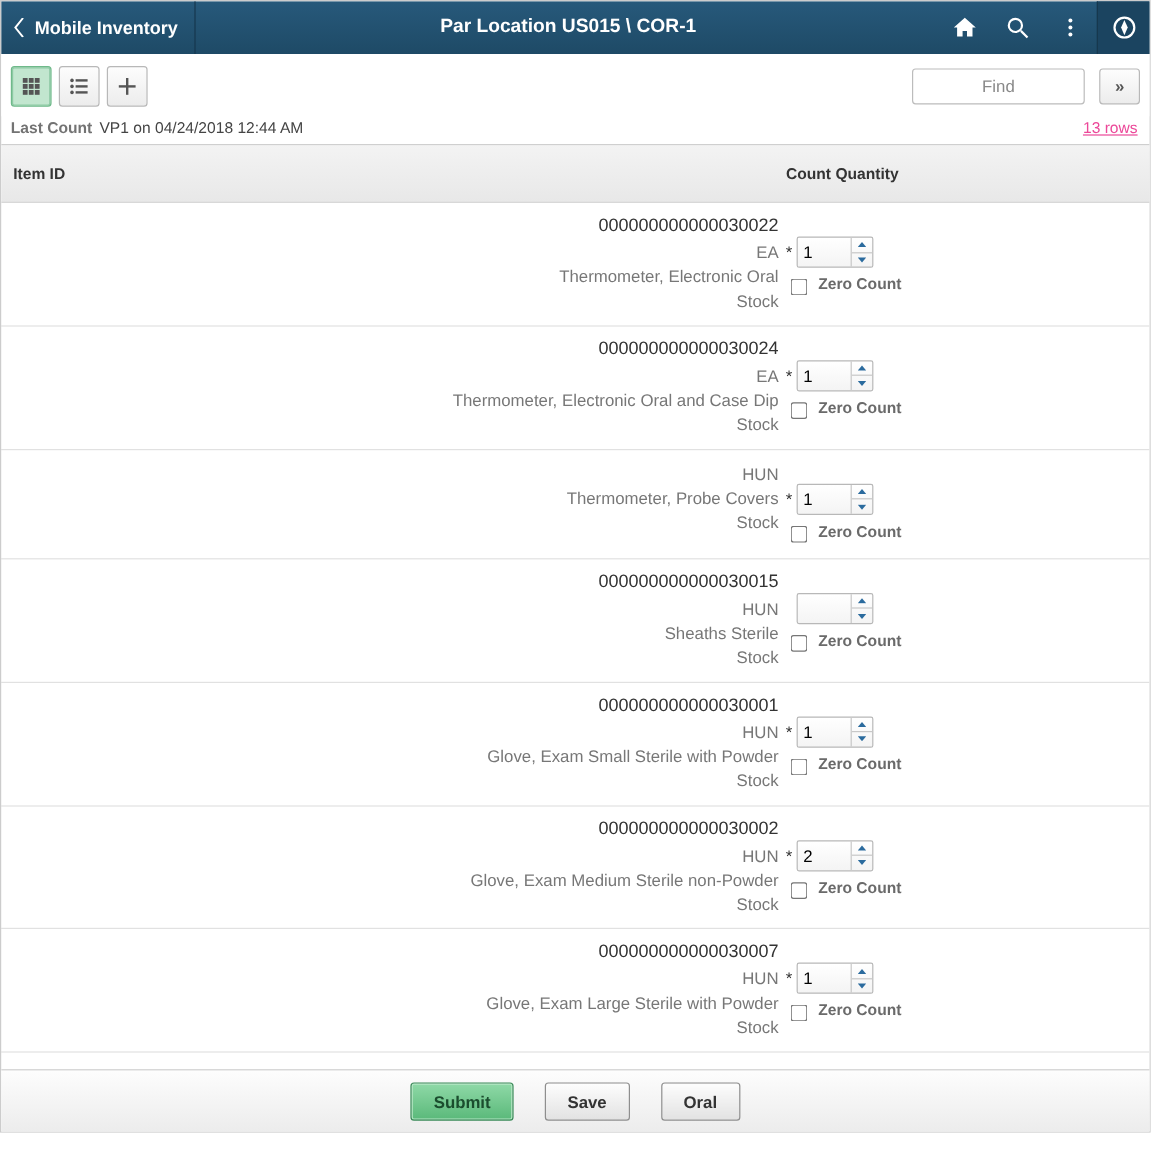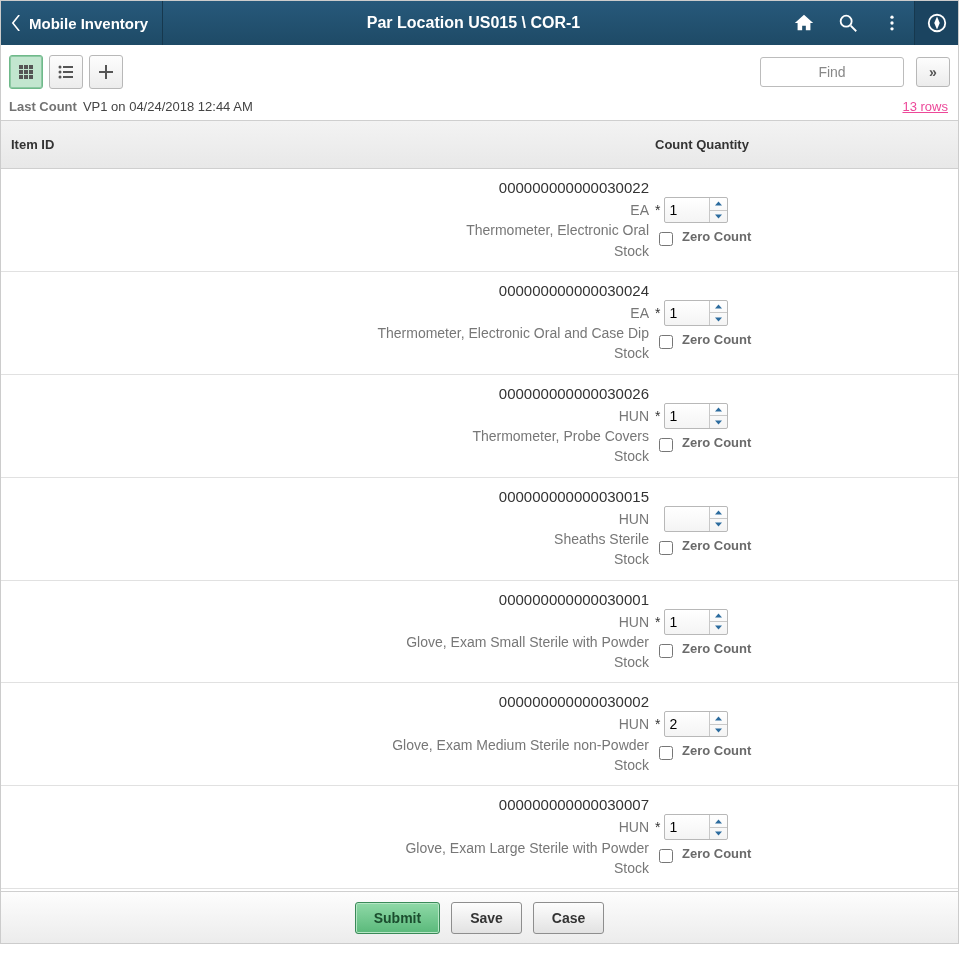--- a/index.html
+++ b/index.html
@@ -57,21 +57,21 @@
   .spinner input { border:none; width:44px; height:100%; padding:0 4px; font-size:14px; background:transparent; outline:none; }
   .spinner .spin-btns { width:18px; height:100%; border-left:1px solid #c8c8c8; display:flex; flex-direction:column; }
   .spinner .sb { flex:1; display:flex; align-items:center; justify-content:center; cursor:pointer; }
   .spinner .sb:first-child { border-bottom:1px solid #c8c8c8; }
   .spinner .sb svg { width:7px; height:5px; fill:#2b6b9e; }
   .zero-line { margin-top:6px; display:flex; align-items:flex-start; gap:6px; }
   .zero-line input[type=checkbox] { width:14px; height:14px; }
   .zero-line label { color:#6a6a6a; font-weight:bold; font-size:13px; cursor:pointer; }
 
   
-  .footer { height:52px; background:linear-gradient(#fdfdfd,#ececec); border-top:1px solid #cfcfcf; display:flex; align-items:center; justify-content:center; gap:11px; }
+  .footer { height:52px; background:linear-gradient(#fdfdfd,#ececec); border-top:1px solid #cfcfcf; display:flex; align-items:center; justify-content:center; gap:26px; }
   .fbtn { height:32px; padding:0 18px; border:1px solid #8e8e8e; border-radius:3px; background:linear-gradient(#fdfdfd,#e2e2e2); font-weight:bold; font-size:14px; cursor:pointer; color:#333; }
   .fbtn.primary { background:linear-gradient(#8fd9a7,#5ab97a); border-color:#3a8a58; color:#1b4d2e; box-shadow:0 0 0 1px #b6e6c5 inset; }
 </style>
 </head>
 <body>
 
 <div class="app">
 
   <div class="topbar">
     <div class="back-btn">
@@ -219,21 +219,20 @@
             </div>
           </div>
           <div class="zero-line">
             <input type="checkbox" style="">
             <label>Zero Count</label>
           </div>
         </div>
       </div>
       <div class="row">
         <div class="c1">
-          <div class="item-id">000000000000030026</div>
           <div class="uom">HUN</div>
           <div class="desc">Thermometer, Probe Covers</div>
           <div class="stock">Stock</div>
         </div>
         <div class="c2">
           <div class="qty-line">
             <span class="req-star show">*</span>
             <div class="spinner">
               <input type="text" value="1" style="">
               <div class="spin-btns">
@@ -404,16 +403,16 @@
               </div>
             </div>
           </div>
         </div>
       </div>
     </div>
 
   <div class="footer">
     <button class="fbtn primary">Submit</button>
     <button class="fbtn">Save</button>
-    <button class="fbtn">Case</button>
+    <button class="fbtn">Oral</button>
   </div>
 
 </div>
 
 </body></html>

